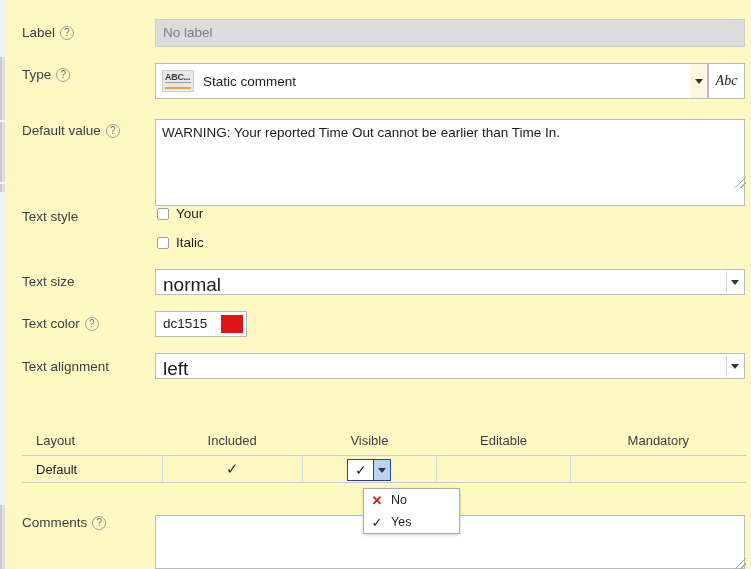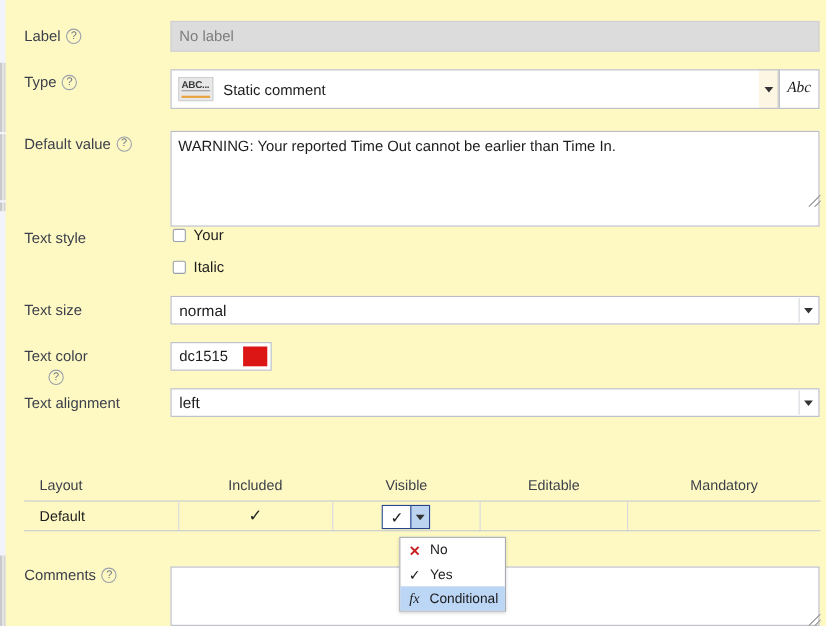--- a/index.html
+++ b/index.html
@@ -177,21 +177,21 @@
     border-radius: 2px;
   }
 
   
   .sel {
     position: absolute;
     left: 155px;
     width: 590px; height: 26px;
     background: #fff;
     border: 1px solid #b9bcc4;
-    font-size: 14px;
+    font-size: 19px;
     color: #1c1c1c;
   }
   .sel .v { position: absolute; left: 7px; top: 4px; }
   .sel .arr {
     position: absolute;
     right: 1px; top: 1px;
     width: 17px; height: 22px;
     background: #fff;
     border-left: 1px solid #d5d7dc;
     display: flex; align-items: center; justify-content: center;
@@ -374,21 +374,21 @@
   <div class="lbl" style="top:274px;">
     <span>Text size</span>
   </div>
   <div class="sel" style="top:269px;">
     <span class="v">normal</span>
     <span class="arr">
       <span class="caret-sm"></span>
     </span>
   </div>
 
-  <div class="lbl" style="top:316px;flex-direction:column;">
+  <div class="lbl" style="top:316px;">
     <span>Text color</span>
     <span class="qmark">?</span>
   </div>
   <div class="color-field">
     <span class="v">dc1515</span>
     <span class="color-swatch" id="swatch" style="background: rgb(220, 21, 21);"></span>
   </div>
 
   <div class="lbl" style="top:359px;">
     <span>Text alignment</span>
@@ -435,24 +435,20 @@
 
   <div class="menu">
     <div class="menu-item">
       <span class="mi-icon no">✕</span>
       <span>No</span>
     </div>
     <div class="menu-item">
       <span class="mi-icon yes">✓</span>
       <span>Yes</span>
     </div>
-    <div class="menu-item sel-item">
-      <span class="mi-icon fx">fx</span>
-      <span>Conditional</span>
-    </div>
   </div>
 
   <div class="lbl" style="top:515px;">
     <span>Comments</span>
     <span class="qmark">?</span>
   </div>
   <textarea class="ta-comments" placeholder="" style=""></textarea>
   <div class="resize-grip" style="left:735px; top:558px;"></div>
 
 </div>

